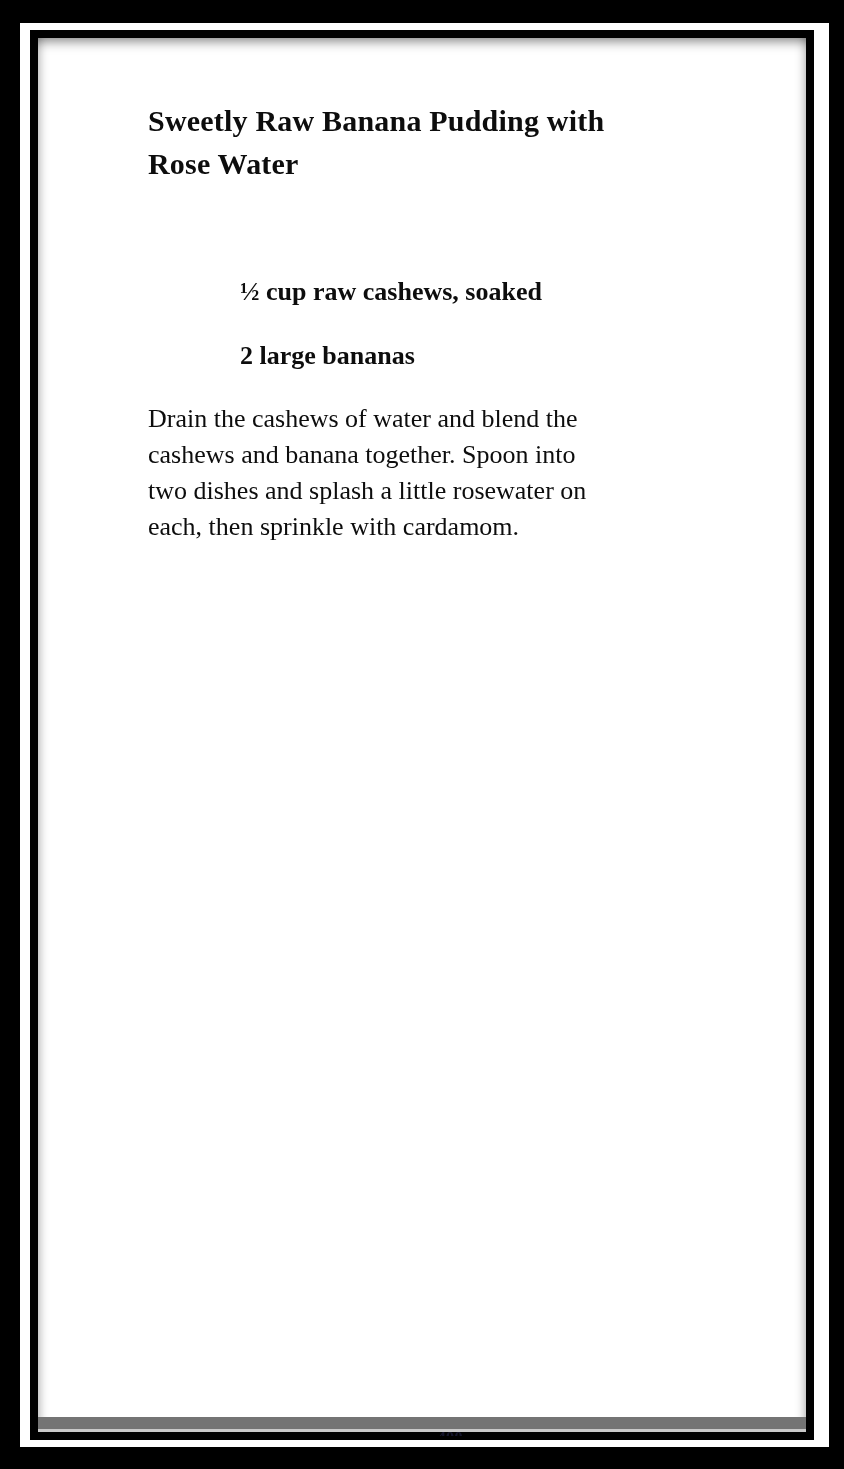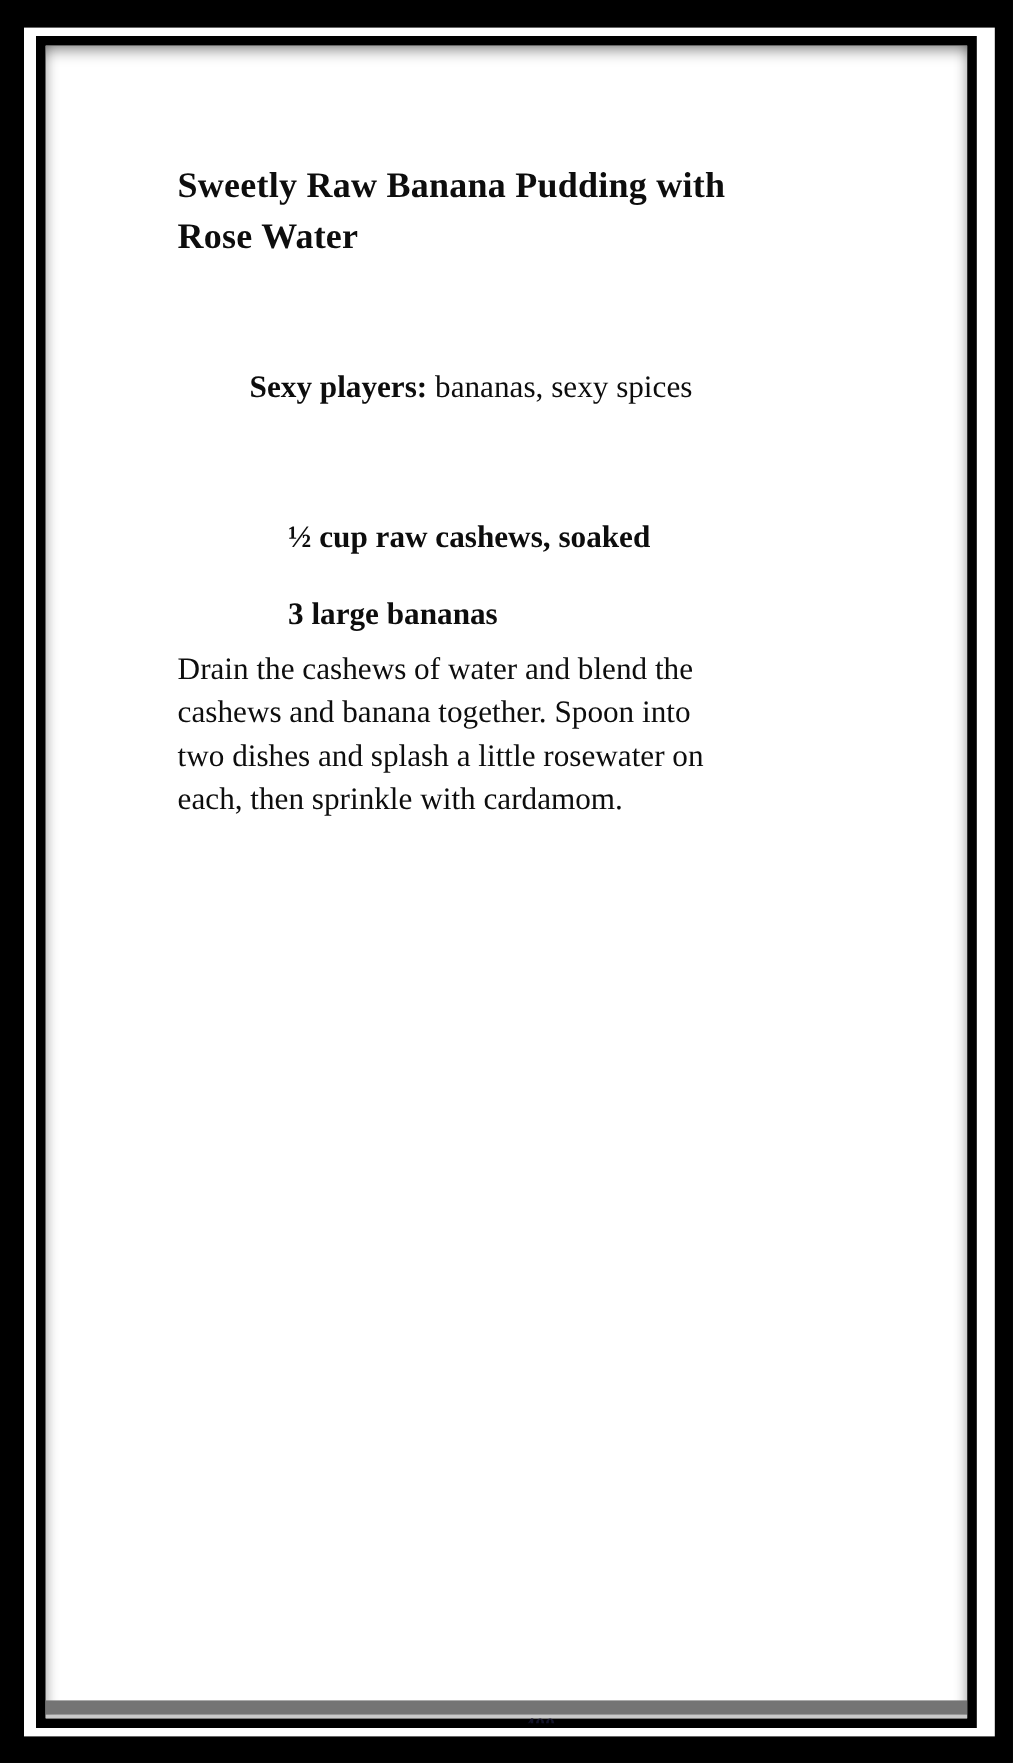--- a/index.html
+++ b/index.html
@@ -30,21 +30,21 @@
     width: 768px; height: 1394px;
     background: #ffffff;
     box-shadow:
       inset 0 12px 12px -9px rgba(0,0,0,0.50),
       inset 10px 0 10px -8px rgba(0,0,0,0.28),
       inset -10px 0 10px -8px rgba(0,0,0,0.28);
     overflow: hidden;
   }
   .content {
     position: relative;
-    padding: 95px 78px 0 110px;
+    padding: 61px 78px 0 110px;
     color: #0d0d0d;
   }
   .recipe-title {
     font-size: 30px;
     font-weight: bold;
     line-height: 43px;
     white-space: pre-line;
     margin: 0 0 86px 0;
     letter-spacing: 0.2px;
   }
@@ -67,21 +67,21 @@
     list-style: none;
   }
   .ingredient {
     font-size: 26px;
     font-weight: bold;
     line-height: 36px;
     padding-left: 92px;
     margin: 0 0 28px 0;
   }
   .ingredient:last-child { margin-bottom: 0; }
-  .instructions { margin-top: 10px; }
+  .instructions { margin-top: 27px; }
   .tip {
     margin-top: 96px;
     font-weight: bold;
     line-height: 37px;
     letter-spacing: 0.2px;
   }
   .progress-bar {
     position: absolute;
     left: 0; bottom: 3px;
     width: 100%;
@@ -118,25 +118,24 @@
   <div class="frame-mat"></div>
   <div class="frame-inner"></div>
 
   <div class="page">
     <div class="content">
 
       <h1 class="recipe-title">Sweetly Raw Banana Pudding with
 Rose Water</h1>
 
 
-      <p class="sexy-players"><span class="label">Sexy players:</span> <span>bananas, sexy spices</span></p>
 
       <ul class="ingredients">
         <li class="ingredient">½ cup raw cashews, soaked</li>
-        <li class="ingredient">3 large bananas</li>
+        <li class="ingredient">2 large bananas</li>
       </ul>
 
       <p class="para instructions">Drain the cashews of water and blend the
 cashews and banana together. Spoon into
 two dishes and splash a little rosewater on
 each, then sprinkle with cardamom.</p>
 
 
     </div>
 

